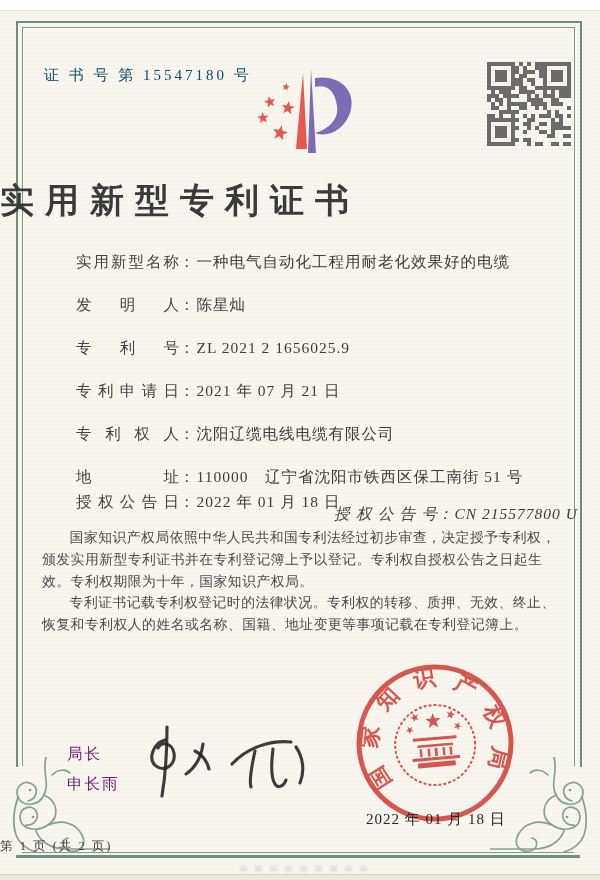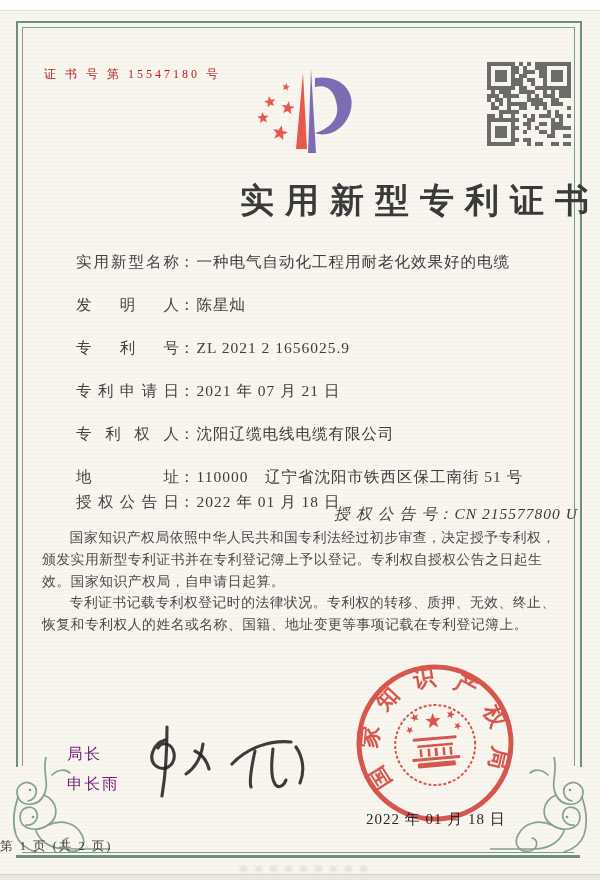--- a/index.html
+++ b/index.html
@@ -28,30 +28,30 @@
   .frame-inner{position:absolute;left:22px;top:27px;width:551px;height:738px;
     border-top:1px solid var(--green);border-left:1px solid var(--green);border-right:1px solid var(--green);}
   .b-line-thin{position:absolute;left:22px;top:852px;width:552px;height:1px;background:var(--green);}
   .b-line-thick{position:absolute;left:16px;top:855px;width:564px;height:2.5px;background:var(--green-dark);}
   .corner{position:absolute;top:757px;width:104px;height:100px;}
   .corner.left{left:6px;}
   .corner.right{left:490px;transform:scaleX(-1);}
   .corner svg path{stroke:var(--green);fill:none;stroke-width:1.7;stroke-linecap:round;opacity:.95;}
   .corner svg circle{fill:var(--green);}
 
-  .cert-no{position:absolute;left:44px;top:66px;font-size:12px;letter-spacing:3px;color:#b91c1c;}
+  .cert-no{position:absolute;left:44px;top:66px;font-size:15px;letter-spacing:3px;color:#0c4a6e;}
 
   .logo{position:absolute;left:236px;top:60px;width:128px;height:106px;}
   .logo polygon.red{fill:var(--logo-red);}
   .logo .wedge-red{fill:var(--logo-red);}
   .logo .wedge-purple,.logo .bowl{fill:var(--logo-purple);}
 
   .qr{position:absolute;left:487px;top:62px;width:84px;height:84px;opacity:.82;}
 
-  .title{position:absolute;left:0;top:178px;width:600px;text-align:right;
+  .title{position:absolute;left:0;top:178px;width:600px;text-align:left;
     font-size:34px;font-weight:600;letter-spacing:11px;color:#3a3a3a;}
 
   .fields{position:absolute;left:44px;top:250px;width:520px;font-size:15.5px;}
   .row{height:43px;line-height:24px;white-space:nowrap;}
   .lbl{display:inline-block;width:103px;text-align:justify;text-align-last:justify;color:#444;vertical-align:top;margin-left:32px;}
   .colon{display:inline-block;color:#444;}
   .val{display:inline-block;letter-spacing:1px;color:#3c3c3c;padding-left:2px;}
   .grant-row{position:absolute;left:44px;top:490px;width:520px;font-size:15.5px;line-height:24px;white-space:nowrap;}
   .grant-no{position:absolute;left:258px;top:12px;font-style:italic;}
 
@@ -400,21 +400,21 @@
 <div class="grant-row">
   <span>
     <span class="lbl">授权公告日</span><span class="colon">：</span><span class="val">2022 年 01 月 18 日</span>
   </span>
   <span class="grant-no">
     <span class="lbl">授权公告号</span><span class="colon">：</span><span class="val">CN 215577800 U</span>
   </span>
 </div>
 
 <div class="paras">
-  <p>国家知识产权局依照中华人民共和国专利法经过初步审查，决定授予专利权，颁发实用新型专利证书并在专利登记簿上予以登记。专利权自授权公告之日起生效。国家知识产权局，自申请日起算。</p>
+  <p>国家知识产权局依照中华人民共和国专利法经过初步审查，决定授予专利权，颁发实用新型专利证书并在专利登记簿上予以登记。专利权自授权公告之日起生效。专利权期限为十年，国家知识产权局。</p>
   <p>专利证书记载专利权登记时的法律状况。专利权的转移、质押、无效、终止、恢复和专利权人的姓名或名称、国籍、地址变更等事项记载在专利登记簿上。</p>
 </div>
 
 <div class="director">
   <div>局长</div>
   <div>申长雨</div>
 </div>
 
 <svg class="signature" viewBox="0 0 195 90">
   <path d="M30,20 C17,24 13,40 21,46 C29,52 41,46 39,33 C37,23 27,21 23,28"></path>

